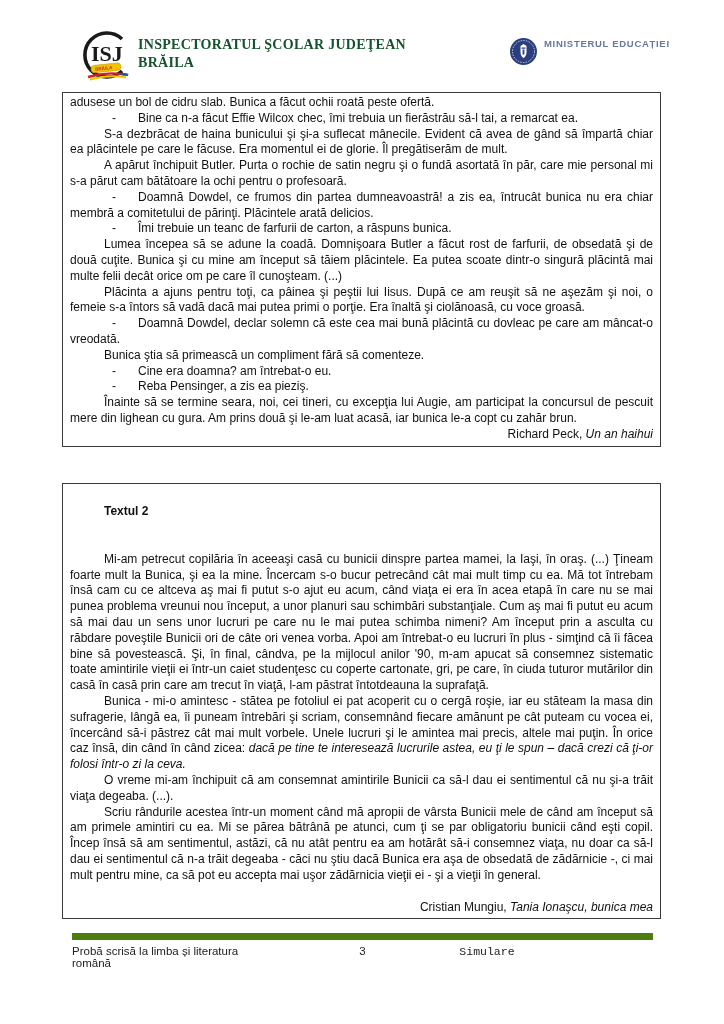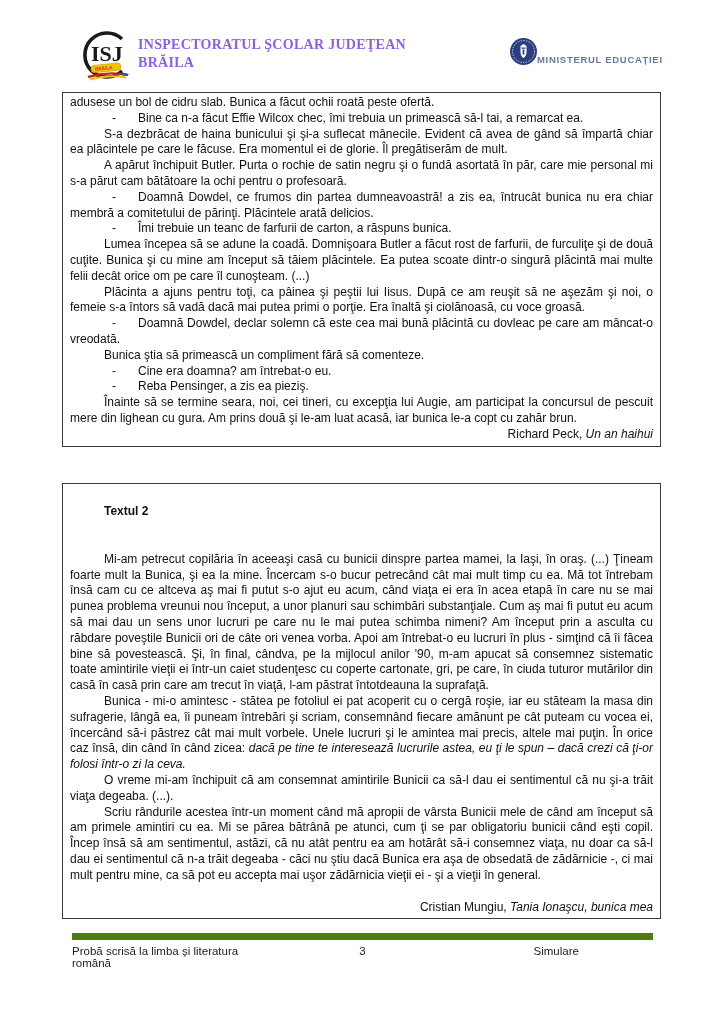--- a/index.html
+++ b/index.html
@@ -14,23 +14,23 @@
     overflow: hidden;
   }
 
   
   .header { position: absolute; top: 28px; left: 78px; right: 60px; height: 58px; }
   .isj-logo { position: absolute; left: 0; top: 2px; width: 58px; height: 54px; }
   .inst-name {
     position: absolute; left: 60px; top: 8px;
     font-family: "Liberation Serif", serif;
     font-weight: bold; font-size: 14px; line-height: 18px;
-    letter-spacing: 0.3px; color: #8b5cf6; white-space: nowrap;
+    letter-spacing: 0.3px; color: #14532d; white-space: nowrap;
   }
-  .ministry { position: absolute; left: 432px; top: 10px; display: flex; align-items: flex-end; }
+  .ministry { position: absolute; left: 432px; top: 10px; display: flex; align-items: flex-start; gap: 7px; }
   .ministry-emblem { width: 27px; height: 27px; flex: 0 0 auto; }
   .ministry-label {
     font-size: 9.5px; font-weight: bold; letter-spacing: 0.7px;
     color: #67779d; white-space: nowrap;
   }
 
   
   .textbox {
     position: absolute; left: 62px; width: 599px;
     border: 1px solid #3a3a3a;
@@ -56,21 +56,21 @@
 
   
   .footer {
     position: absolute; left: 72px; top: 933px; width: 581px;
     border-top: 7px solid #4d7c0f;
     padding-top: 5px;
     display: flex; font-size: 11.5px; color: #222;
   }
   .footer > span { flex: 1; }
   .footer .f-center { text-align: center; }
-  .footer .f-right { text-align: center; }
+  .footer .f-right { text-align: left; font-family: Liberation Mono, monospace; }
 </style>
 </head>
 <body>
 
 <div class="page">
 
   <div class="header">
 
     <svg class="isj-logo" viewBox="0 0 58 54">
       <path d="M 44 9 A 22 22 0 1 0 44 41" fill="none" stroke="#1a1a1a" stroke-width="3.6"></path>
@@ -96,26 +96,26 @@
         <path d="M 13.5 6 L 16.5 8 L 16.5 14 Q 16.5 18 13.5 20 Q 10.5 18 10.5 14 L 10.5 8 Z" fill="#ffffff"></path>
         <path d="M 11.5 9.5 h4 v1.2 h-4 Z M 12.6 11.5 h1.8 v5 h-1.8 Z" fill="#2b3f7e"></path>
       </svg>
       <span class="ministry-label">MINISTERUL EDUCAȚIEI</span>
     </div>
   </div>
 
   <div class="textbox box1">
     <div>
         <p class="para flush"><span>adusese un bol de cidru slab. Bunica a făcut ochii roată peste ofertă.</span></p>
-        <p class="para dialog"><span class="dash">-</span><span>Bine ca n-a făcut Effie Wilcox chec, îmi trebuia un primească să-l tai, a remarcat ea.</span></p>
+        <p class="para dialog"><span class="dash">-</span><span>Bine ca n-a făcut Effie Wilcox chec, îmi trebuia un fierăstrău să-l tai, a remarcat ea.</span></p>
         <p class="para indent"><span>S-a dezbrăcat de haina bunicului şi şi-a suflecat mânecile. Evident că avea de gând să împartă chiar ea plăcintele pe care le făcuse. Era momentul ei de glorie. Îl pregătiserăm de mult.</span></p>
         <p class="para indent"><span>A apărut închipuit Butler. Purta o rochie de satin negru şi o fundă asortată în păr, care mie personal mi s-a părut cam bătătoare la ochi pentru o profesoară.</span></p>
         <p class="para dialog"><span class="dash">-</span><span>Doamnă Dowdel, ce frumos din partea dumneavoastră! a zis ea, întrucât bunica nu era chiar membră a comitetului de părinţi. Plăcintele arată delicios.</span></p>
         <p class="para dialog"><span class="dash">-</span><span>Îmi trebuie un teanc de farfurii de carton, a răspuns bunica.</span></p>
-        <p class="para indent"><span>Lumea începea să se adune la coadă. Domnişoara Butler a făcut rost de farfurii, de furculiţe şi de două cuţite. Bunica şi cu mine am început să tăiem plăcintele. Ea putea scoate dintr-o singură plăcintă mai multe felii decât orice om pe care îl cunoşteam. (...)</span></p>
+        <p class="para indent"><span>Lumea începea să se adune la coadă. Domnişoara Butler a făcut rost de farfurii, de obsedată şi de două cuţite. Bunica şi cu mine am început să tăiem plăcintele. Ea putea scoate dintr-o singură plăcintă mai multe felii decât orice om pe care îl cunoşteam. (...)</span></p>
         <p class="para indent"><span>Plăcinta a ajuns pentru toţi, ca pâinea şi peştii lui Iisus. După ce am reuşit să ne aşezăm şi noi, o femeie s-a întors să vadă dacă mai putea primi o porţie. Era înaltă şi ciolănoasă, cu voce groasă.</span></p>
         <p class="para dialog"><span class="dash">-</span><span>Doamnă Dowdel, declar solemn că este cea mai bună plăcintă cu dovleac pe care am mâncat-o vreodată.</span></p>
         <p class="para indent"><span>Bunica ştia să primească un compliment fără să comenteze.</span></p>
         <p class="para dialog"><span class="dash">-</span><span>Cine era doamna? am întrebat-o eu.</span></p>
         <p class="para dialog"><span class="dash">-</span><span>Reba Pensinger, a zis ea pieziş.</span></p>
         <p class="para indent"><span>Înainte să se termine seara, noi, cei tineri, cu excepţia lui Augie, am participat la concursul de pescuit mere din lighean cu gura. Am prins două şi le-am luat acasă, iar bunica le-a copt cu zahăr brun.</span></p>
       </div>
     <p class="attrib"><span>Richard Peck, </span><span class="it">Un an haihui</span></p>
   </div>
 

